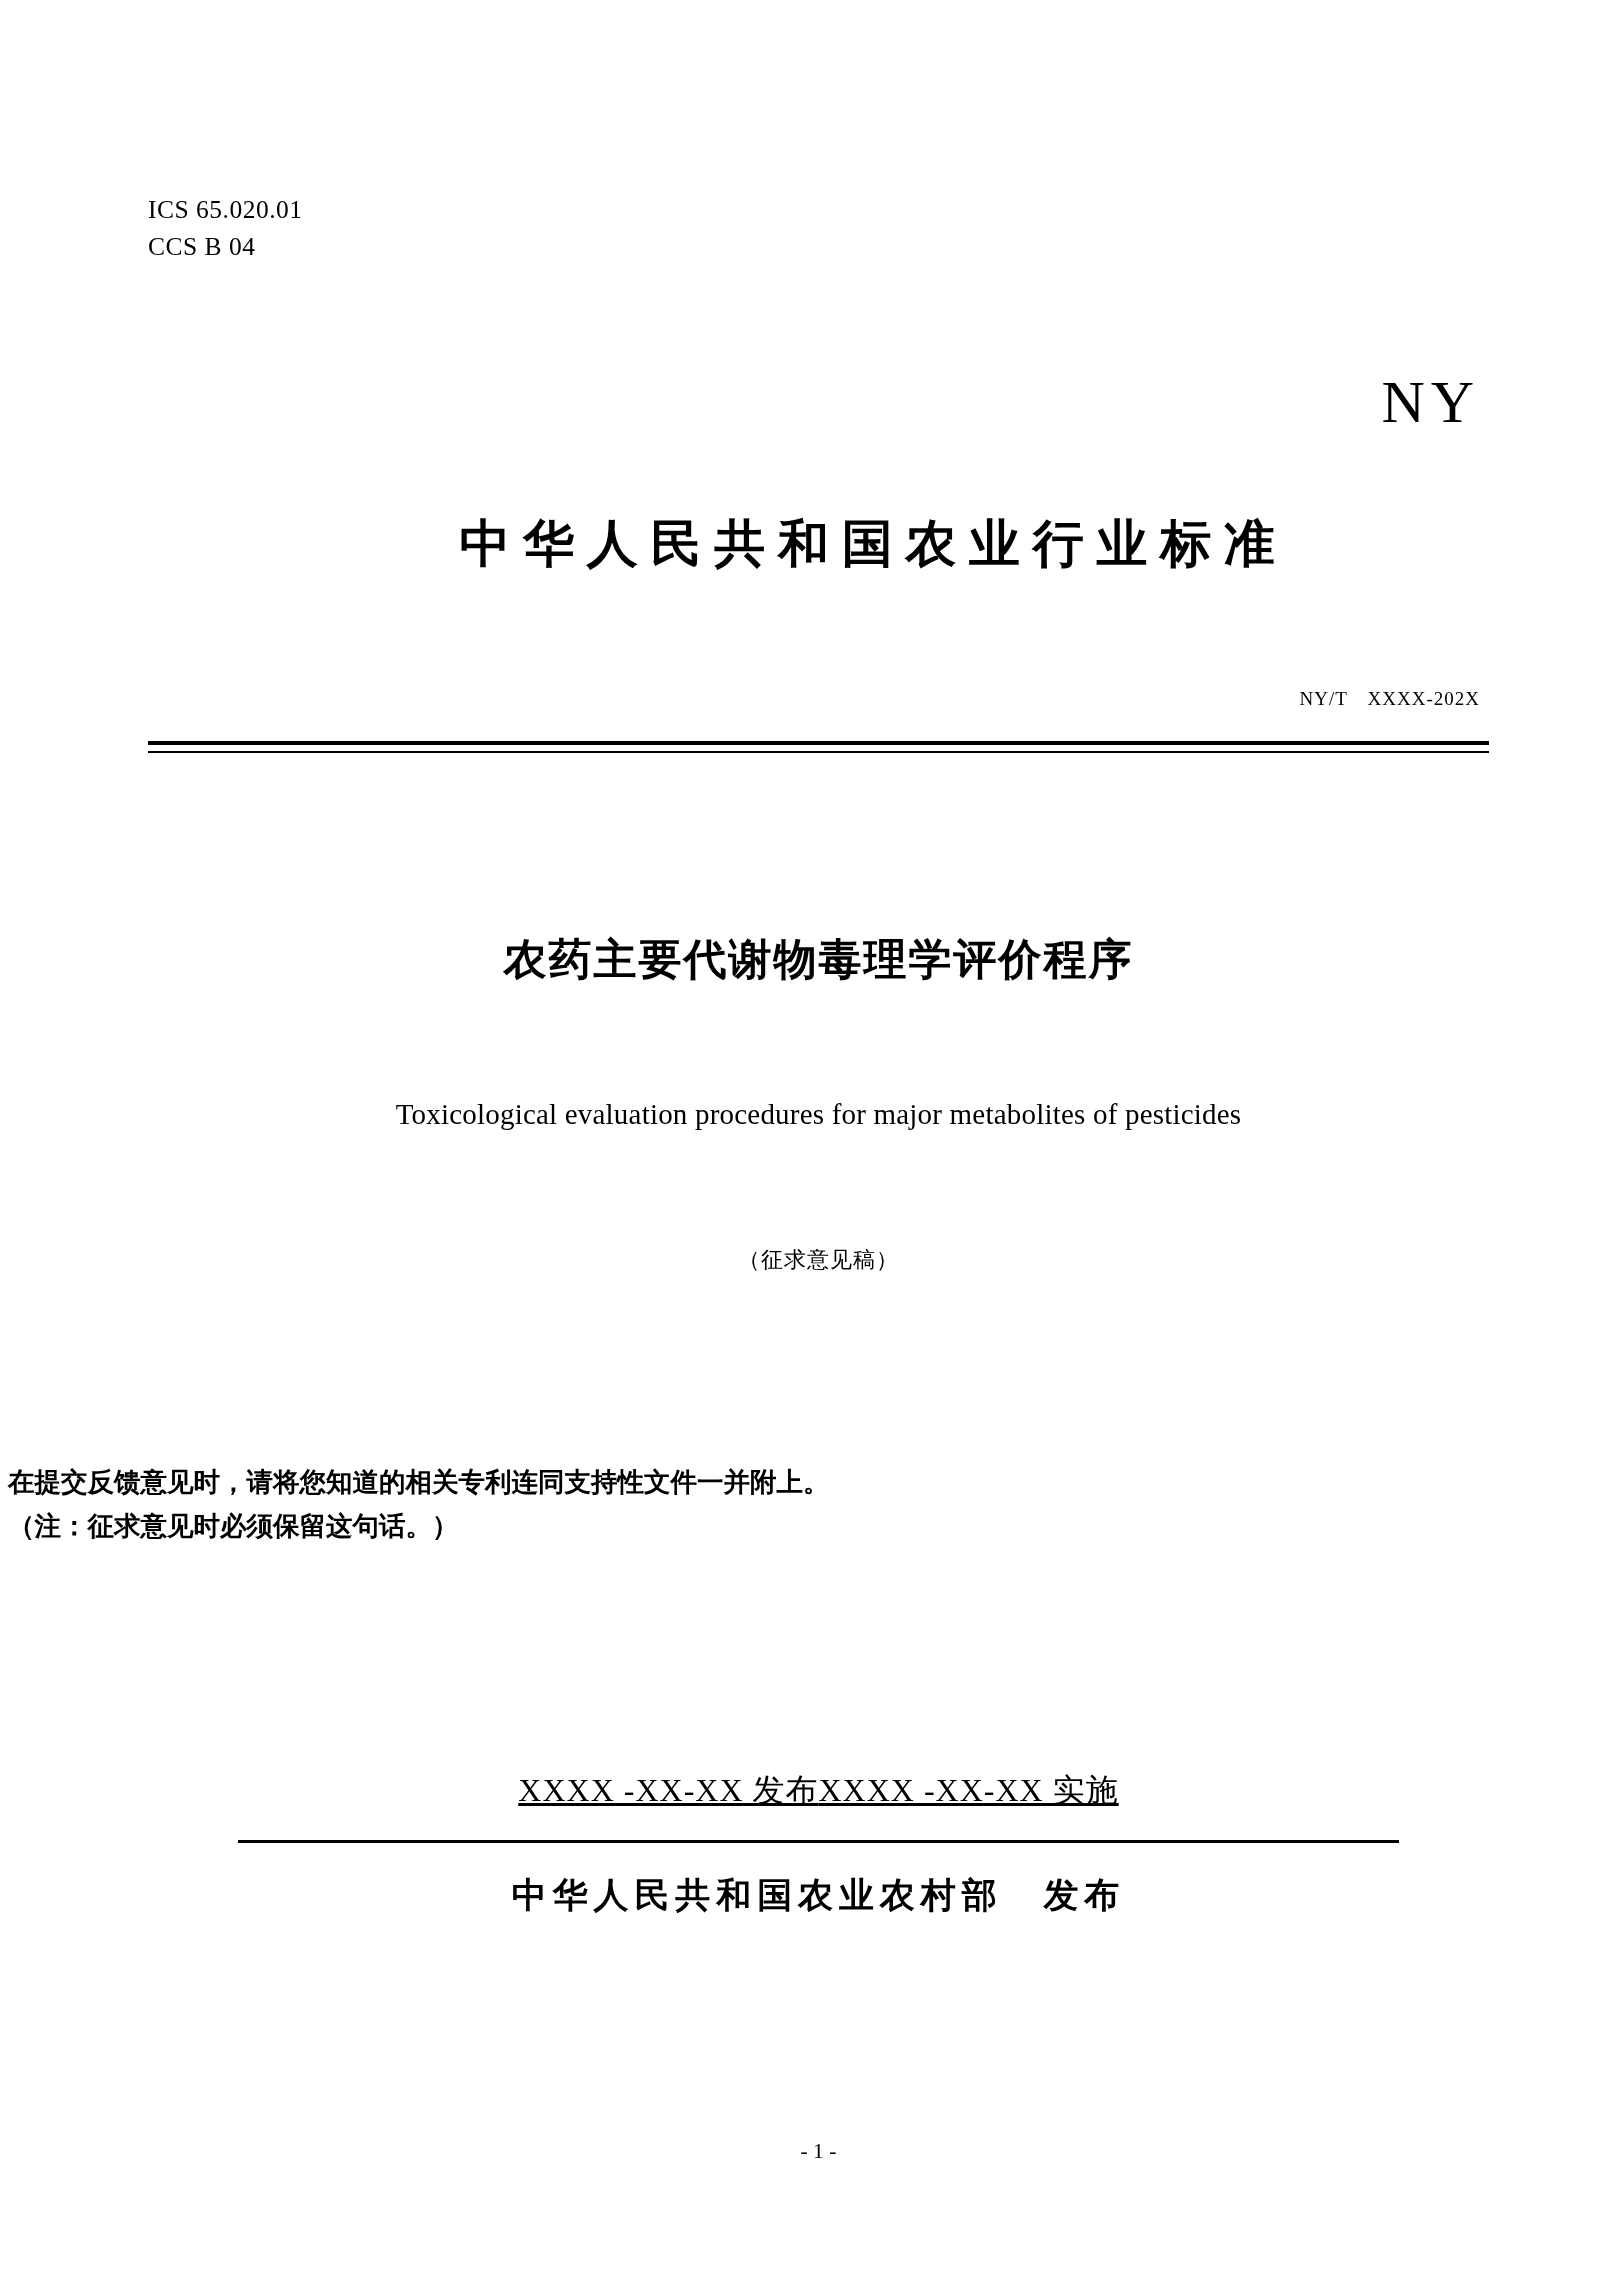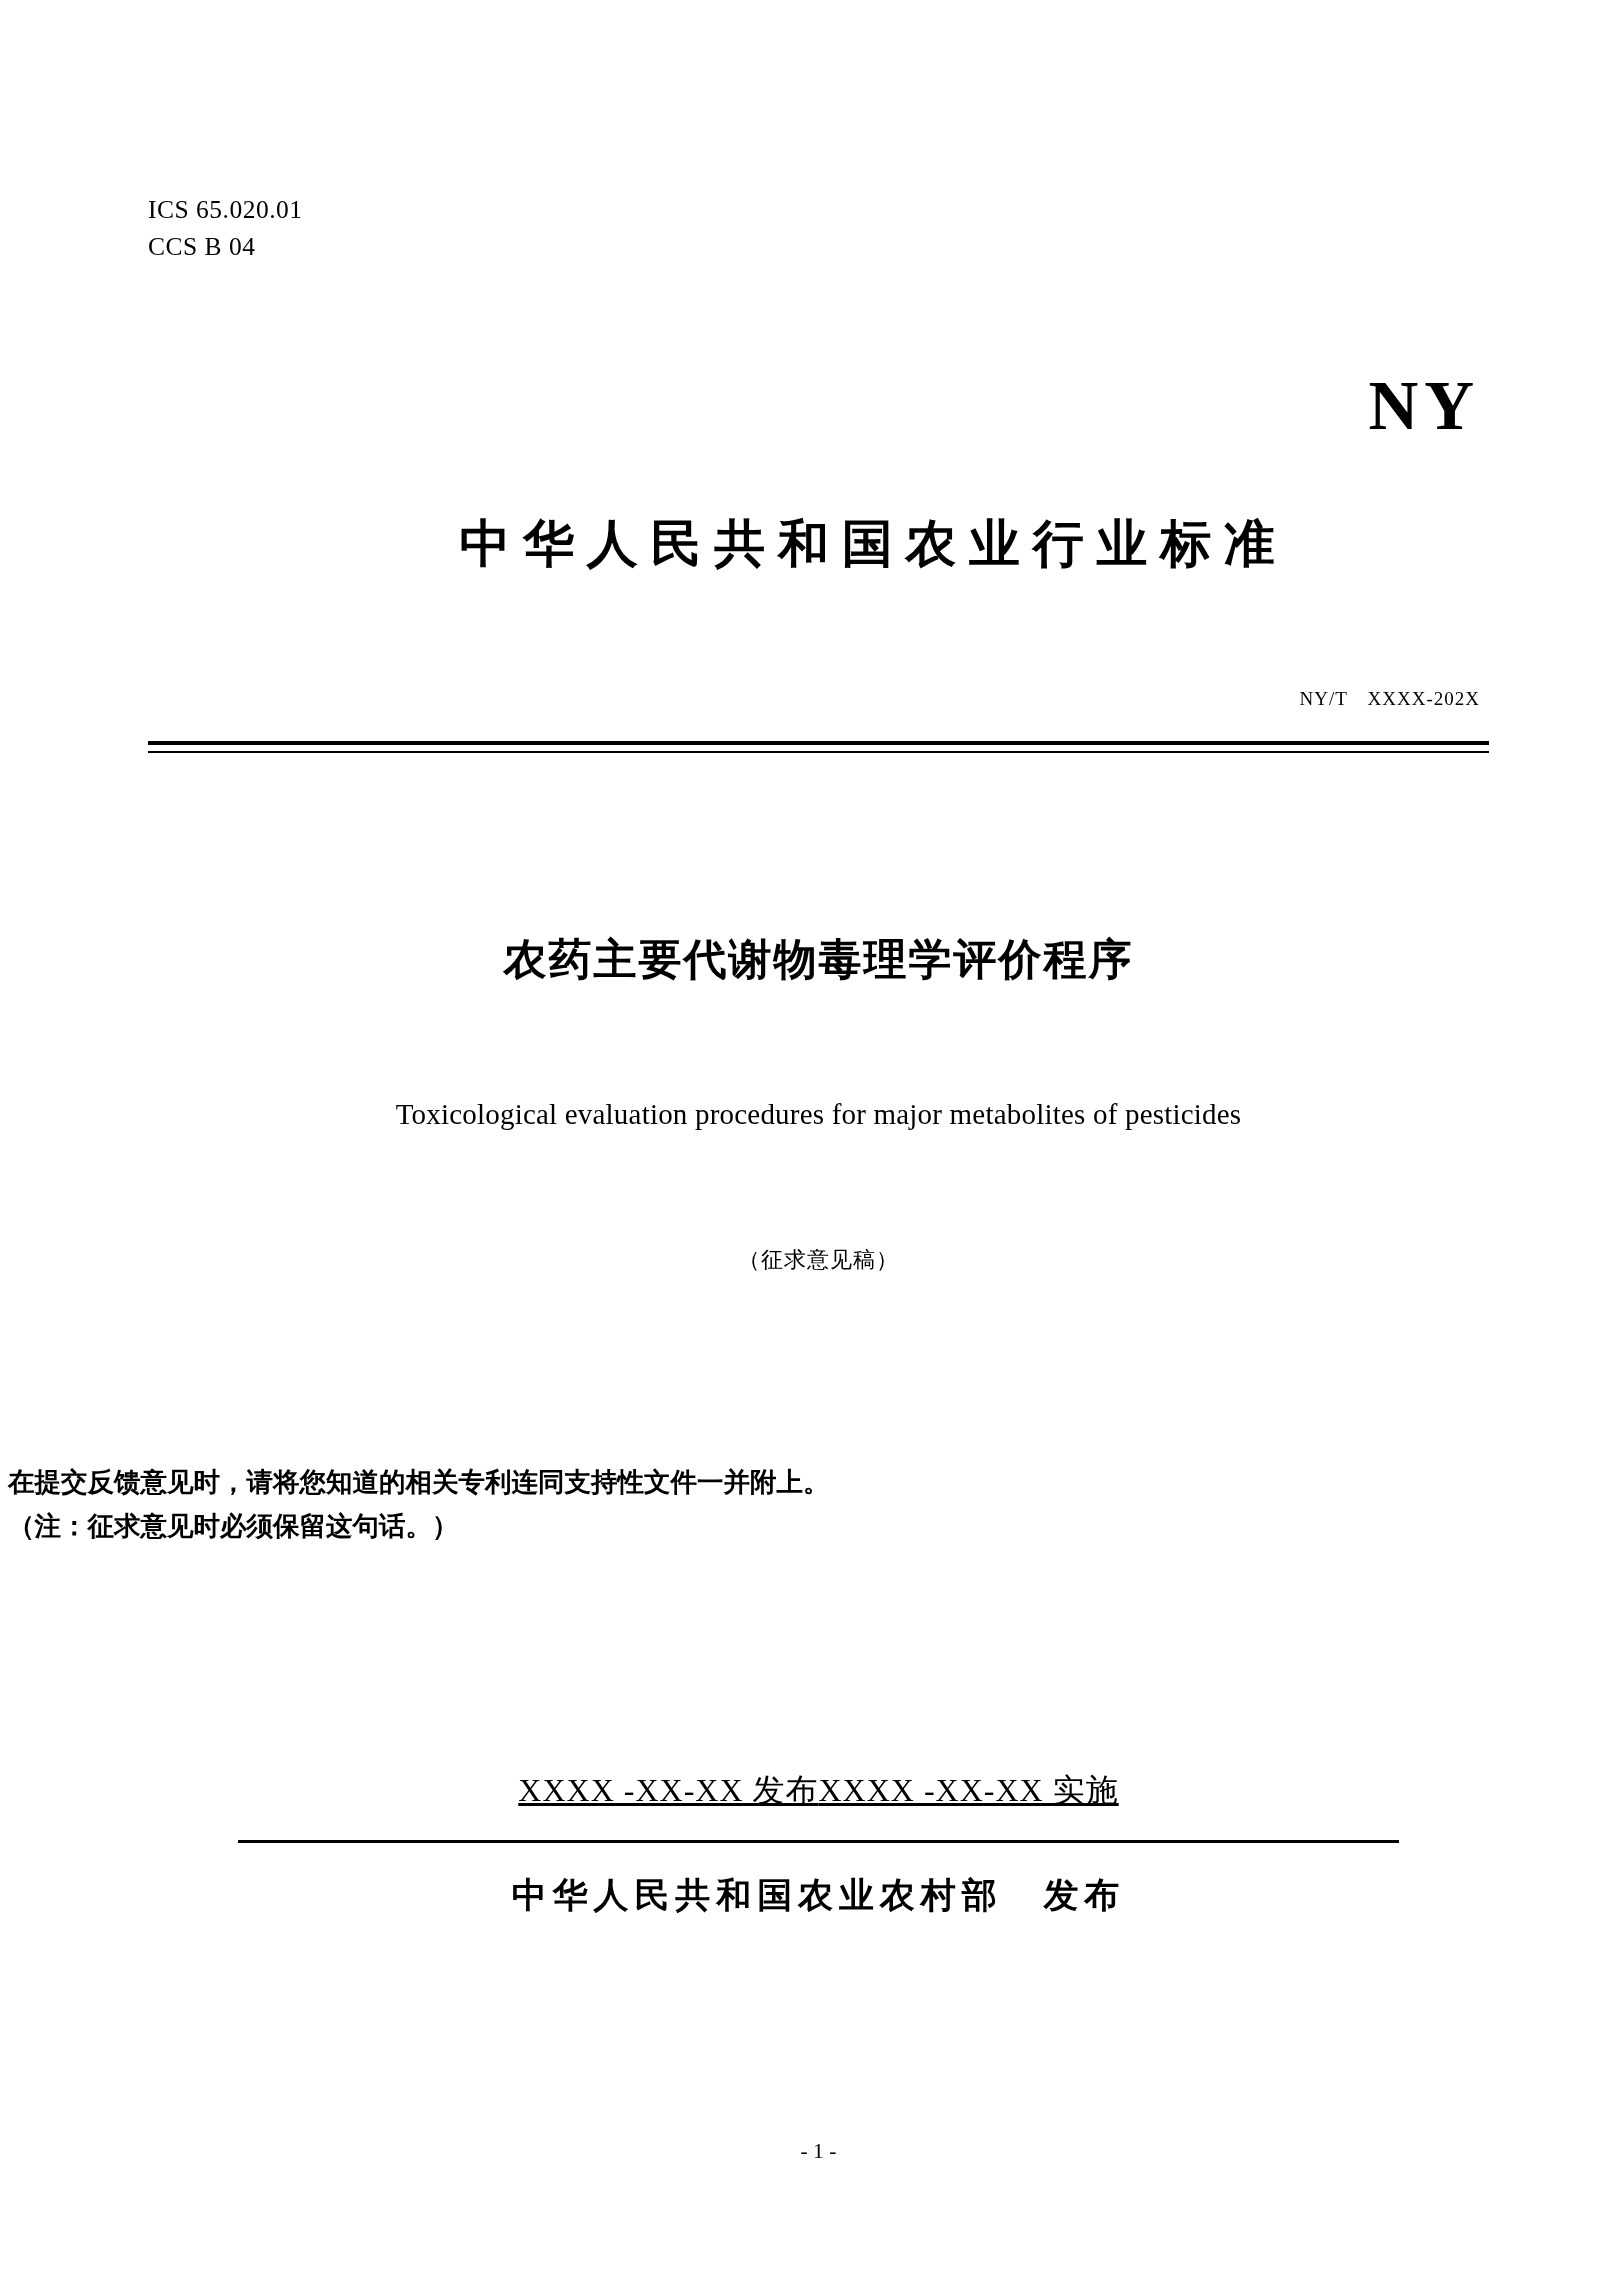--- a/index.html
+++ b/index.html
@@ -32,22 +32,22 @@
     line-height: 1.45;
     letter-spacing: 0.5px;
   }
   .codes div { white-space: nowrap; }
 
   
   .ny-mark {
     position: absolute;
     right: 149px;
     top: 372px;
-    font-size: 69px;
-    font-weight: bold;
+    font-size: 60px;
+    font-weight: normal;
     letter-spacing: 5.9px;
     line-height: 1;
   }
 
   
   .org-title {
     position: absolute;
     left: 0;
     right: 0;
     top: 510px;

